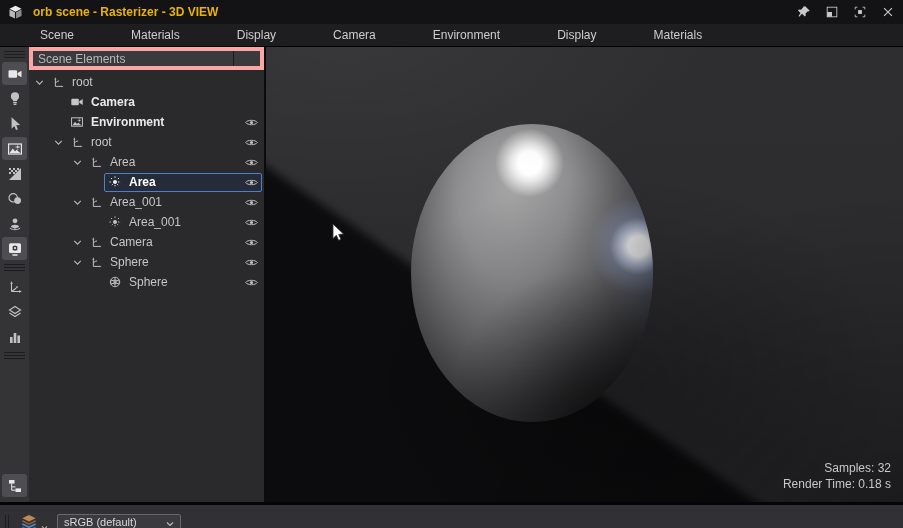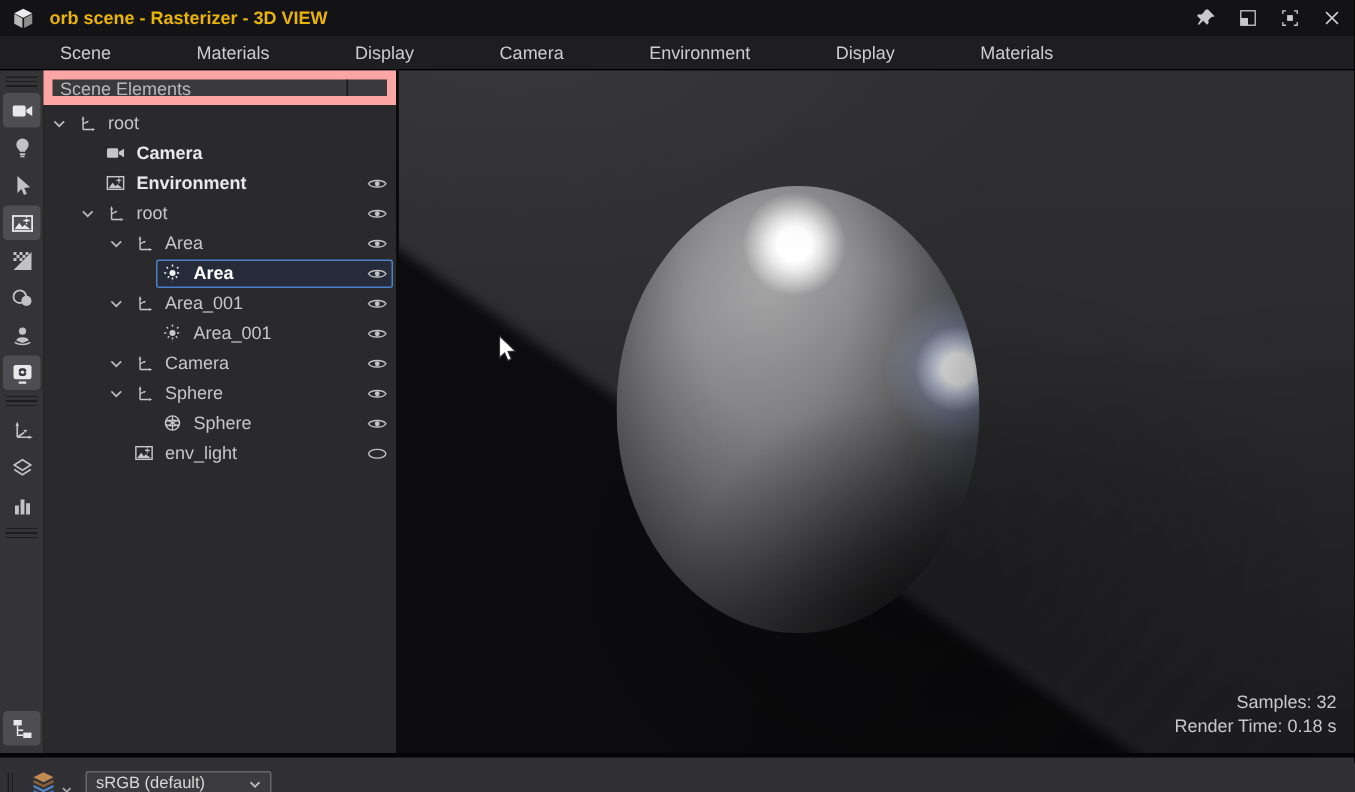--- a/index.html
+++ b/index.html
@@ -48,21 +48,21 @@
     position:relative; width:237px; height:100%; background:#2a2a2c;
     border-right:2px solid #0b0b0c; display:flex; flex-direction:column;
   }
   .panel-header { height:23px; display:flex; align-items:center; padding:0 6px; }
   .panel-cube { width:13px; height:13px; margin-right:8px; }
   .panel-title { font-size:11px; font-weight:bold; letter-spacing:.4px; color:#e3e3e3; }
   .panel-hbtns { margin-left:auto; display:flex; gap:12px; }
   .panel-hbtn { width:13px; height:13px; color:#c4c4c4; cursor:pointer; }
   .panel-hbtn svg { width:100%; height:100%; }
   .filter-row {
-    height:23px; background:#3a3a3d; border:6px solid #fca5a5;
+    height:23px; background:#3a3a3d; border:4px solid #fca5a5;
     display:flex; align-items:center; position:relative;
   }
   .filter-label { font-size:12px; color:#b8b8b8; padding-left:5px; flex:1; }
   .filter-div { width:27px; height:100%; border-left:1px solid #1a1a1c; }
   
   .tree { flex:1; padding-top:2px; overflow:hidden; }
   .tree-row { height:20px; display:flex; align-items:center; cursor:pointer; }
   .tw { display:inline-flex; align-items:center; justify-content:center; }
   .chev { width:15px; height:15px; color:#b9b9b9; flex:none; }
   .chev svg { width:13px; height:13px; }
@@ -556,43 +556,20 @@
               </span>
               <span class="tlabel">Sphere</span>
               <span class="tw eye">
                 <svg viewBox="0 0 16 16">
                   <path fill="none" stroke="currentColor" d="M1.8 8C3.6 4.9 12.4 4.9 14.2 8 12.4 11.1 3.6 11.1 1.8 8Z"></path>
                   <circle cx="8" cy="8" r="1.7" fill="currentColor"></circle>
                 </svg>
               </span>
             </span>
           </div>
-          <div class="tree-row" style="padding-left: 41px;">
-            <span class="tw chev hidden">
-              <svg viewBox="0 0 16 16" fill="none" stroke="currentColor" stroke-width="1.4">
-                <path d="M4 6l4 4 4-4"></path>
-              </svg>
-            </span>
-            <span class="sel-wrap">
-              <span class="tw ticon">
-                <svg viewBox="0 0 16 16">
-                  <rect x="1.8" y="3.2" width="12.4" height="9.6" fill="none" stroke="currentColor" stroke-width="1.1"></rect>
-                  <circle cx="10.6" cy="6" r="1" fill="currentColor"></circle>
-                  <path d="M10.6 3.6v.9M10.6 7.5v.9M8.7 6h.9M11.6 6h.9" stroke="currentColor" stroke-width=".8"></path>
-                  <path fill="currentColor" d="M2.8 11.8 5.8 7.8 8 10.4 9.3 8.9l3.9 2.9Z"></path>
-                </svg>
-              </span>
-              <span class="tlabel">env_light</span>
-              <span class="tw eye">
-                <svg viewBox="0 0 16 16">
-                  <ellipse cx="8" cy="8" rx="6.1" ry="3.1" fill="none" stroke="currentColor"></ellipse>
-                </svg>
-              </span>
-            </span>
-          </div>
         </div>
     </div>
 
     <div class="viewport">
       <div class="vp-floor"></div>
       <div class="sphere"></div>
       <div class="vp-shade"></div>
       <div class="vp-stats">
         <div>Samples: 32</div>
         <div>Render Time: 0.18 s</div>

